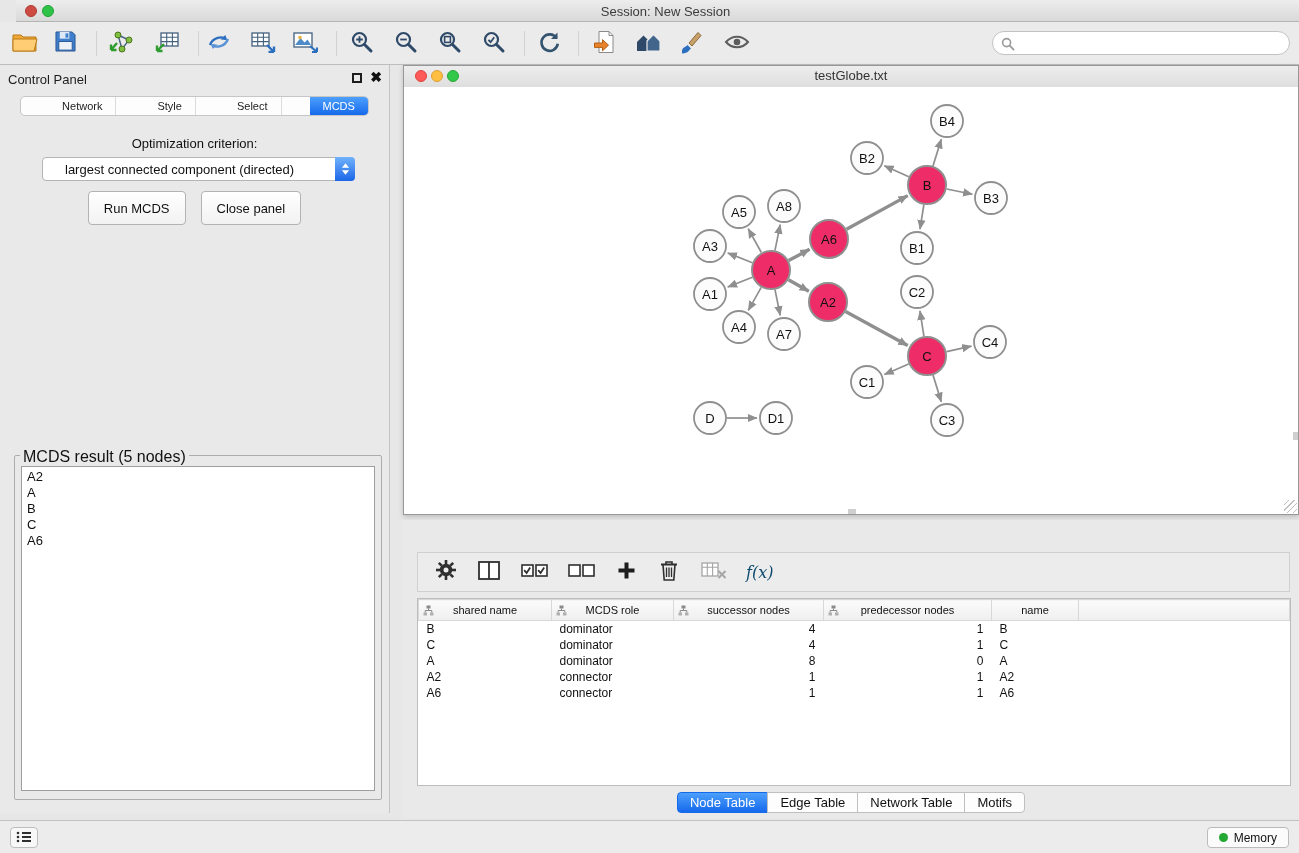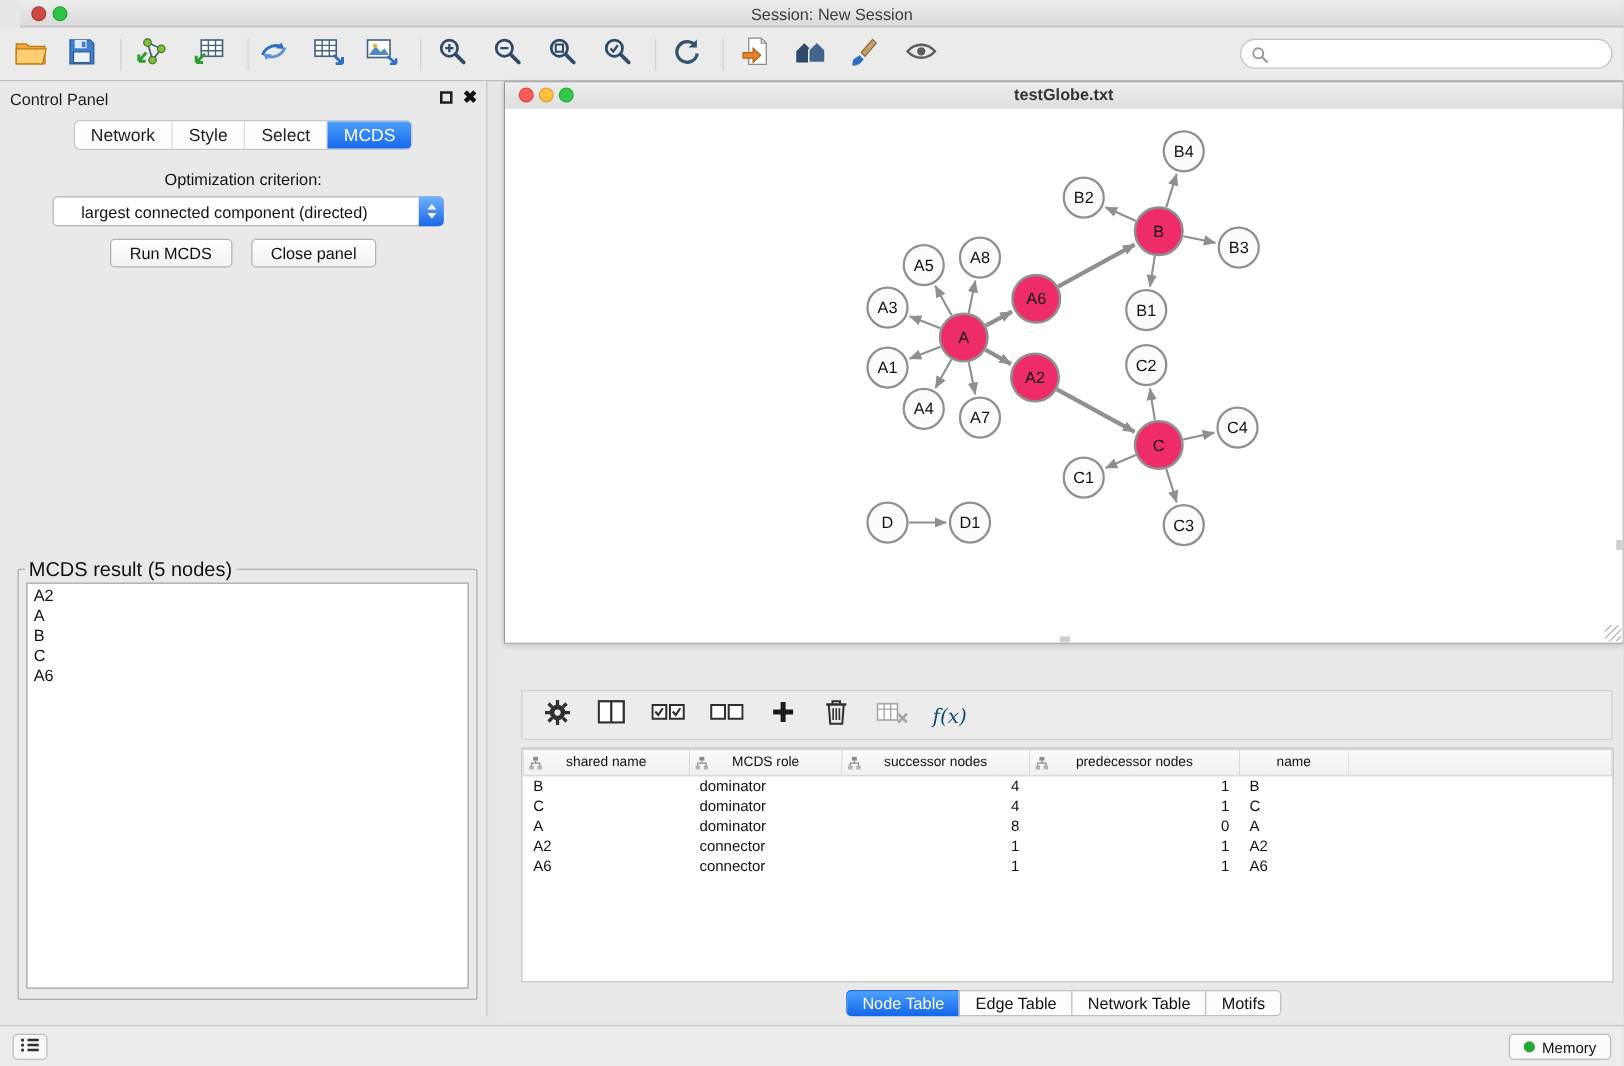--- a/index.html
+++ b/index.html
@@ -23,38 +23,38 @@
   .search .mag{position:absolute;left:8px;top:5px;}
 
   
   .control-panel{position:absolute;left:0;top:65px;width:390px;height:748px;background:#E9E9E9;border-right:1px solid #C3C3C3;}
   .cp-header{position:relative;height:26px;}
   .cp-title{position:absolute;left:8px;top:7px;font-size:13px;color:#1d1d1d;}
   .float-btn{position:absolute;right:27px;top:8px;width:10px;height:10px;border:2px solid #1d1d1d;cursor:pointer;}
   .close-x{position:absolute;right:7px;top:5px;font-size:14px;font-weight:bold;color:#111;cursor:pointer;line-height:14px;}
   .cp-tabs{position:absolute;left:0;right:0;top:31px;display:flex;justify-content:center;}
   .cp-tabs-group{display:inline-flex;background:#FDFDFD;border:1px solid #C6C6C6;border-radius:5px;overflow:hidden;}
-  .cp-tab{padding:3px 13px;font-size:14px;color:#1d1d1d;cursor:pointer;border-right:1px solid #DCDCDC;}
+  .cp-tab{padding:3px 13px;font-size:11px;color:#1d1d1d;cursor:pointer;border-right:1px solid #DCDCDC;margin-left:28px;}
   .cp-tab:last-child{border-right:none;}
   .cp-tab.active{background:linear-gradient(#4DA0FC,#1569EB);color:#fff;}
   .opt-label{position:absolute;left:0;right:0;top:71px;text-align:center;font-size:13px;color:#111;}
   .dropdown{position:absolute;left:42px;top:92px;width:313px;height:24px;background:#fff;border:1px solid #B5B5B5;border-radius:4px;cursor:pointer;}
   .dd-value{position:absolute;left:22px;top:4px;font-size:13px;color:#111;white-space:nowrap;}
   .dd-stepper{position:absolute;right:-1px;top:-1px;width:20px;height:24px;border-radius:0 4px 4px 0;
     background:linear-gradient(#71B2FC,#1A66E8);display:flex;align-items:center;justify-content:center;}
   .cp-buttons{position:absolute;left:0;right:0;top:126px;display:flex;justify-content:center;gap:15px;}
-  .cp-btn{height:23px;padding:0 15px;background:linear-gradient(#FFFFFF,#F2F2F2);border:1px solid #B3B3B3;border-radius:4px;font-size:13px;color:#111;line-height:21px;cursor:pointer;}
+  .cp-btn{height:34px;padding:0 15px;background:linear-gradient(#FFFFFF,#F2F2F2);border:1px solid #B3B3B3;border-radius:4px;font-size:13px;color:#111;line-height:21px;cursor:pointer;}
   .result-box{position:absolute;left:14px;top:390px;width:368px;height:345px;border:1px solid #ADADAD;border-radius:2px;}
   .result-legend{position:absolute;left:5px;top:-8px;background:#E9E9E9;padding:0 3px;font-size:16px;color:#111;}
   .result-list{position:absolute;left:6px;right:6px;top:10px;bottom:8px;background:#fff;border:1px solid #9E9E9E;overflow:hidden;font-size:13px;color:#111;padding-top:2px;}
   .result-item{padding:0 5px;height:16px;line-height:16px;cursor:default;}
 
   
   .network-window{position:absolute;left:403px;top:65px;width:896px;height:450px;background:#fff;border:1px solid #979797;box-shadow:0 2px 5px rgba(0,0,0,.18);}
-  .nw-titlebar{position:relative;height:38px;background:linear-gradient(#EDEDED,#D3D3D3);border-bottom:1px solid #A6A6A6;font-weight:bold;}
+  .nw-titlebar{position:relative;height:38px;background:linear-gradient(#EDEDED,#D3D3D3);border-bottom:1px solid #A6A6A6;}
   .nw-title{text-align:center;font-size:13px;color:#333;line-height:20px;}
   .nw-tl{position:absolute;top:4px;width:12px;height:12px;border-radius:50%;cursor:pointer;}
   .nw-tl.r{left:11px;background:#FC5B57;border:1px solid #E2433E;}
   .nw-tl.y{left:27px;background:#FDBE41;border:1px solid #E0A032;}
   .nw-tl.g{left:43px;background:#34C84A;border:1px solid #27A83A;}
   .nw-canvas{position:absolute;left:0;right:0;top:21px;bottom:0;background:#fff;overflow:hidden;}
   #graph-svg text{font-family:"Liberation Sans",sans-serif;}
   .resize-grip{position:absolute;right:1px;bottom:1px;width:13px;height:13px;
     background:repeating-linear-gradient(135deg,transparent 0 3px,#BFBFBF 3px 4px);}
   .scroll-stub-v{position:absolute;right:0;top:345px;width:5px;height:8px;background:#CFCFCF;}

